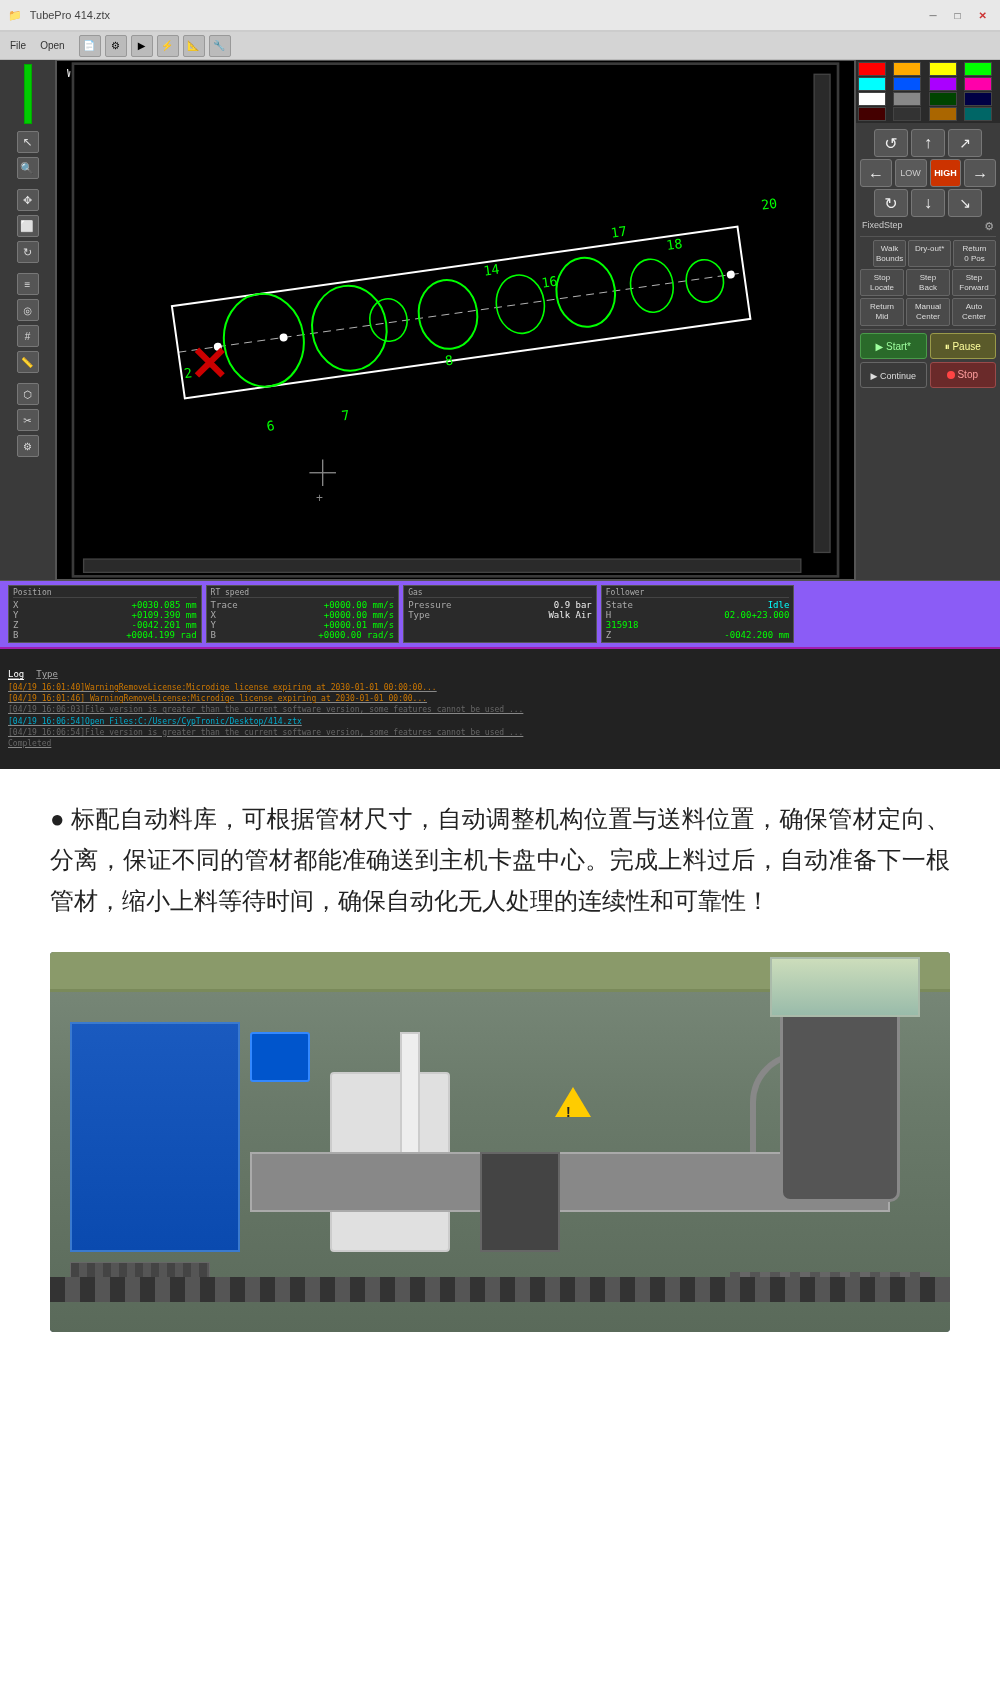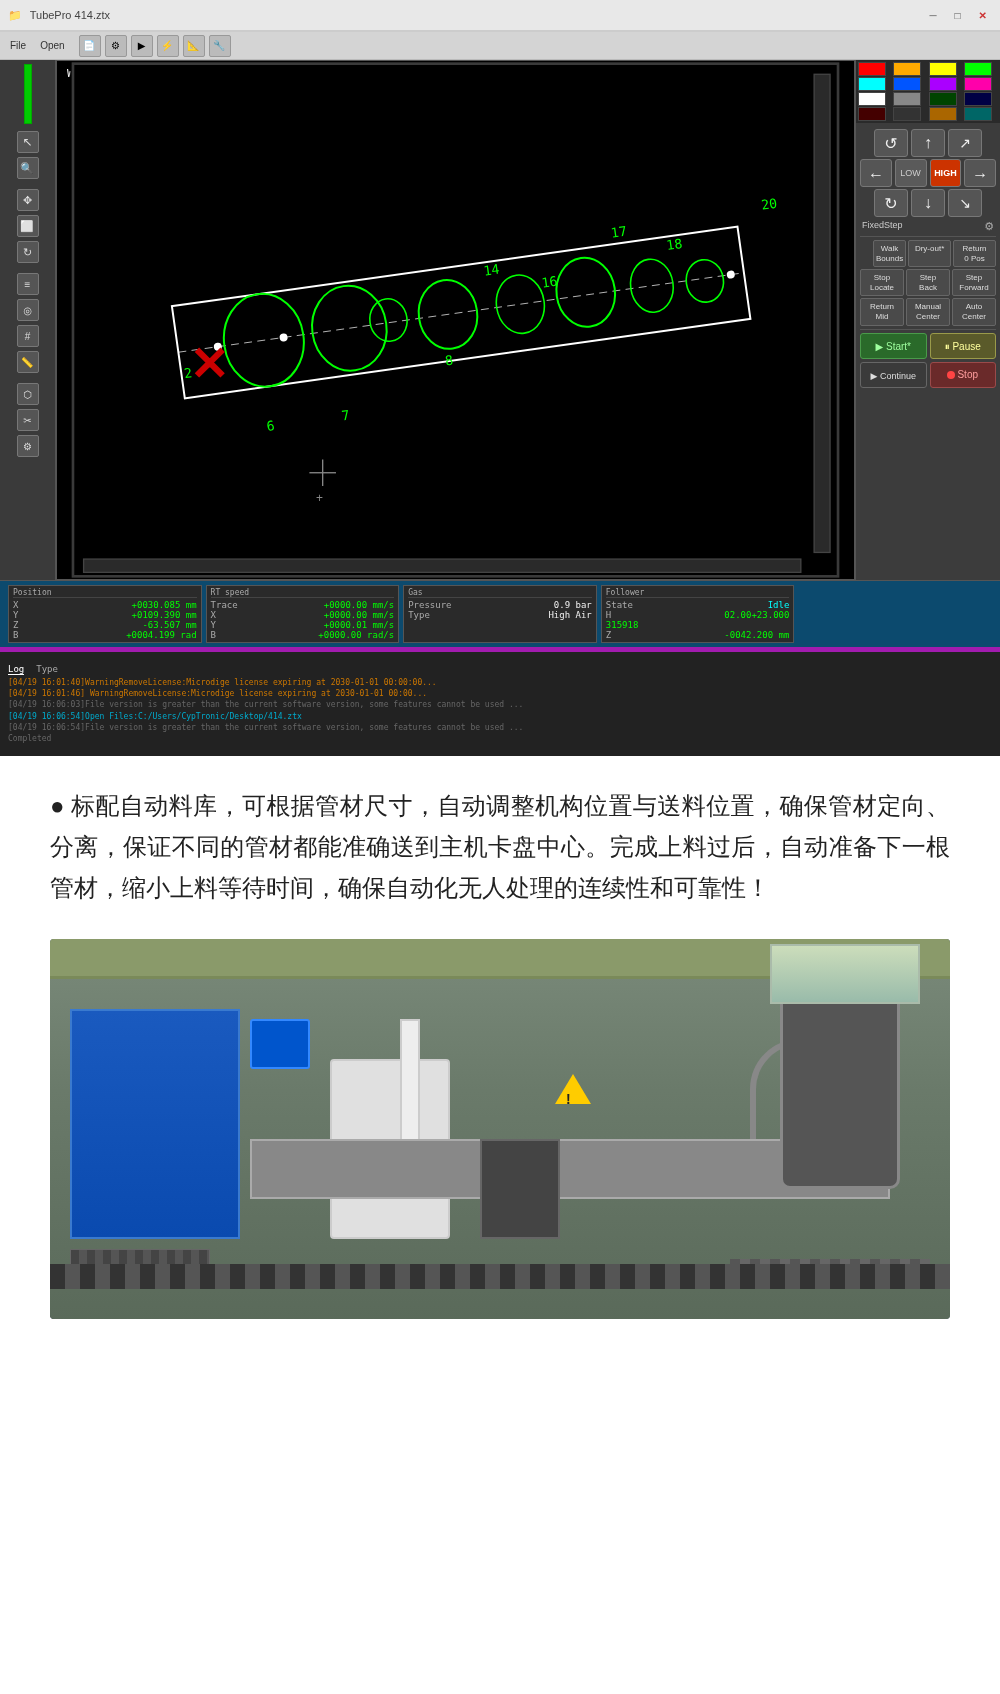--- a/index.html
+++ b/index.html
@@ -243,21 +243,21 @@
     .stop-dot {
       width: 8px;
       height: 8px;
       background: #ff4444;
       border-radius: 50%;
       display: inline-block;
     }
 
     
     .status-bar {
-      background: #0c4a6e;
+      background: #8b5cf6;
       border-top: 1px solid #555;
       padding: 4px 8px;
       display: grid;
       grid-template-columns: 1fr 1fr 1fr 1fr 1fr;
       gap: 4px;
       font-size: 9px;
       color: #ccc;
       font-family: monospace;
     }
     .status-section {
@@ -277,26 +277,27 @@
       font-size: 9px;
     }
     .status-key { color: #aaa; }
     .status-val { color: #0f0; }
     .status-val.white { color: #eee; }
     .status-val.cyan { color: #0ff; }
 
     
     .log-area {
       background: #222;
-      border-top: 5px solid #a21caf;
-      padding: 12px 8px;
+      border-top: 2px solid #a21caf;
+      padding: 20px 8px;
       min-height: 50px;
       font-size: 9px;
       font-family: monospace;
       color: #888;
+      text-decoration: underline;
     }
     .log-area .log-header {
       display: flex;
       gap: 12px;
       margin-bottom: 2px;
     }
     .log-tab {
       color: #aaa;
       font-size: 9px;
       cursor: pointer;
@@ -609,21 +610,21 @@
     <div class="status-row">
       <span class="status-key">X</span>
       <span class="status-val">+0030.085 mm</span>
     </div>
     <div class="status-row">
       <span class="status-key">Y</span>
       <span class="status-val">+0109.390 mm</span>
     </div>
     <div class="status-row">
       <span class="status-key">Z</span>
-      <span class="status-val">-63.507 mm</span>
+      <span class="status-val">-0042.201 mm</span>
     </div>
     <div class="status-row">
       <span class="status-key">B</span>
       <span class="status-val">+0004.199 rad</span>
     </div>
   </div>
 
   <div class="status-section">
     <div class="sec-title">RT speed</div>
     <div class="status-row">
@@ -645,21 +646,21 @@
   </div>
 
   <div class="status-section">
     <div class="sec-title">Gas</div>
     <div class="status-row">
       <span class="status-key">Pressure</span>
       <span class="status-val white">0.9 bar</span>
     </div>
     <div class="status-row">
       <span class="status-key">Type</span>
-      <span class="status-val white">High Air</span>
+      <span class="status-val white">Walk Air</span>
     </div>
   </div>
 
   <div class="status-section">
     <div class="sec-title">Follower</div>
     <div class="status-row">
       <span class="status-key">State</span>
       <span class="status-val cyan">Idle</span>
     </div>
     <div class="status-row">

